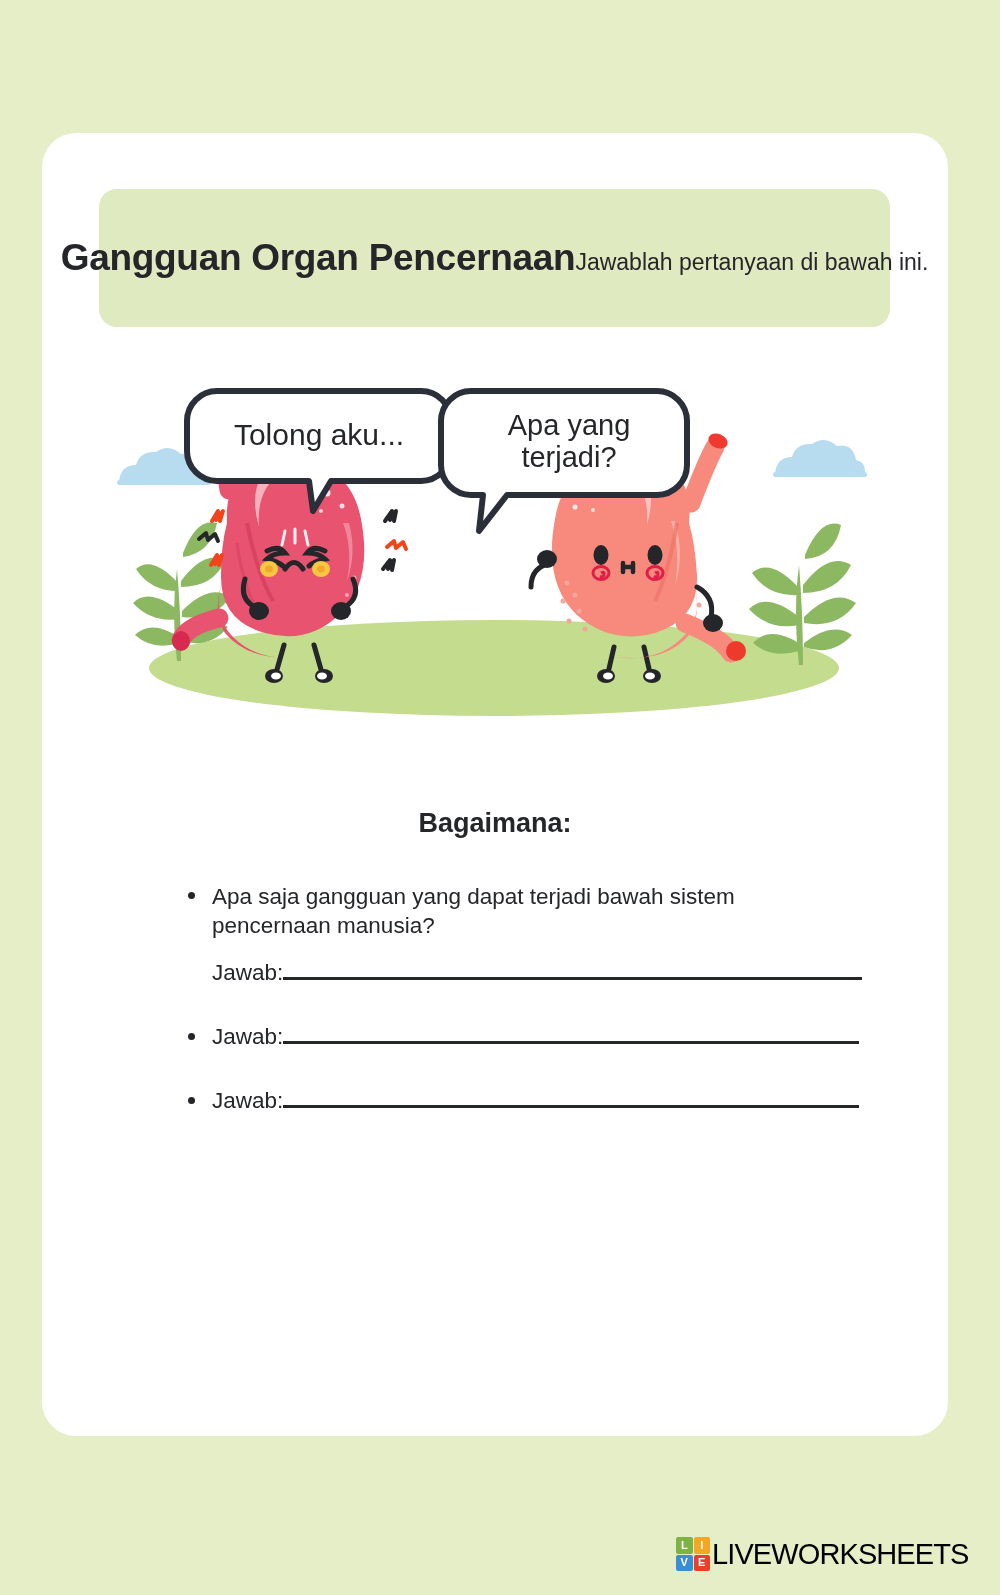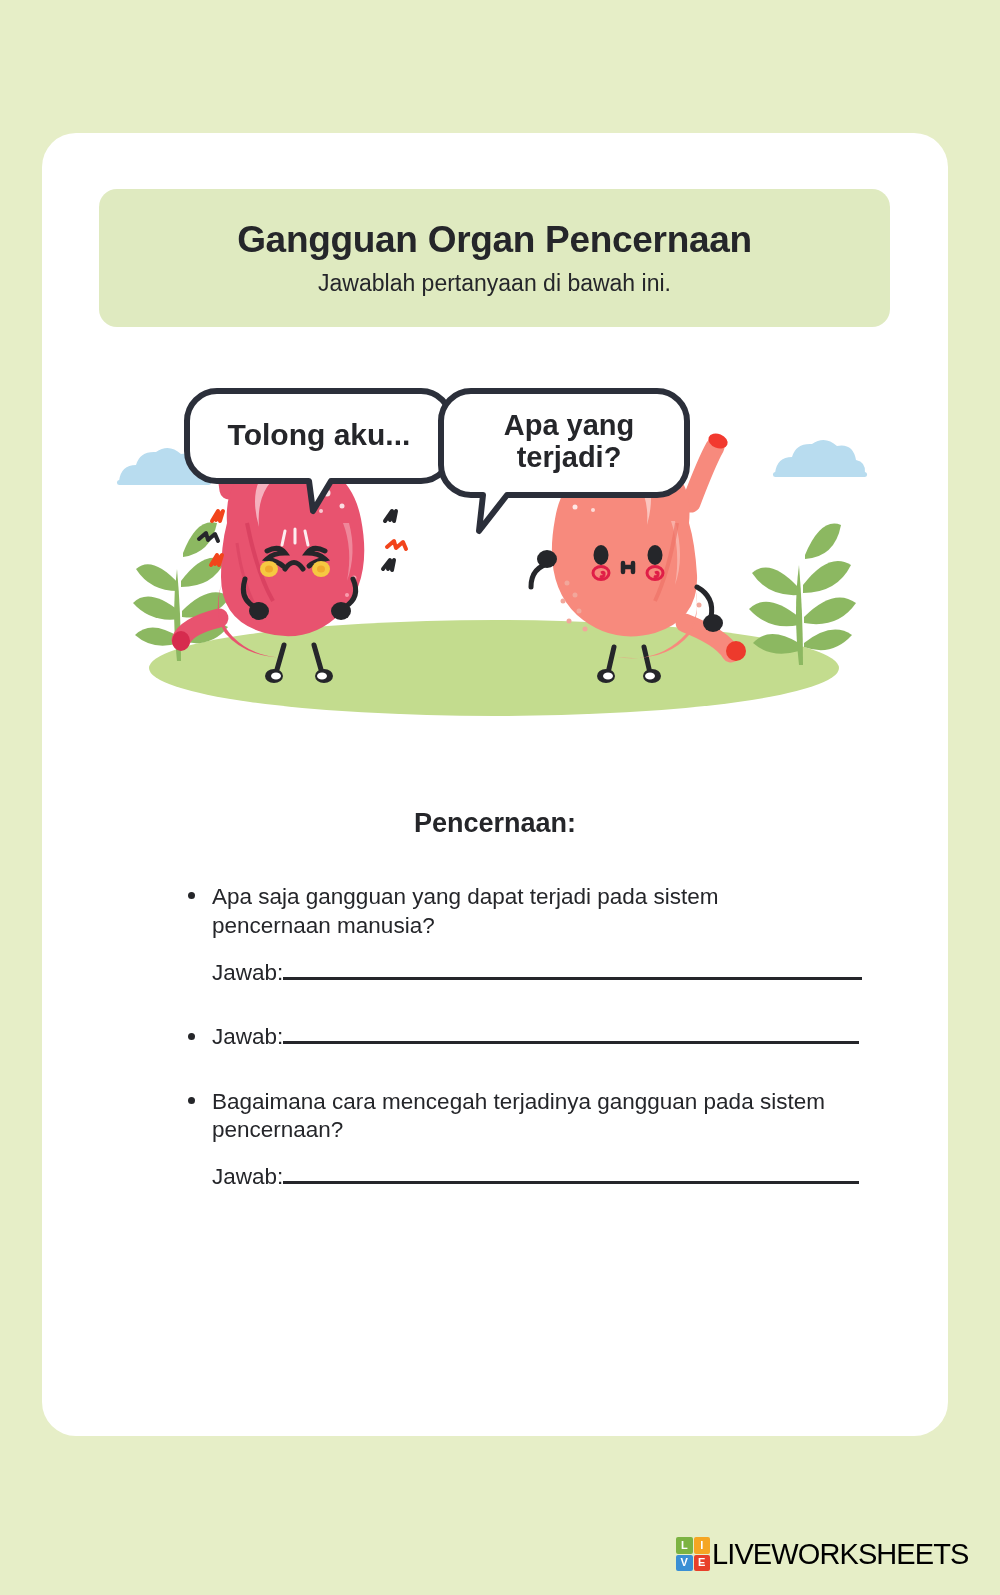--- a/index.html
+++ b/index.html
@@ -31,21 +31,20 @@
   
   .header-banner {
     position: absolute;
     left: 57px;
     top: 56px;
     width: 791px;
     height: 138px;
     background: #dfeac0;
     border-radius: 18px;
     display: flex;
-    flex-direction: column;
     align-items: center;
     justify-content: center;
   }
   .header-title {
     font-size: 37px;
     font-weight: bold;
     color: #25262a;
     letter-spacing: -0.3px;
     white-space: nowrap;
   }
@@ -56,21 +55,20 @@
     white-space: nowrap;
   }
 
   
   .illustration {
     position: absolute;
     left: 57px;
     top: 240px;
     width: 791px;
     height: 350px;
-    font-weight: bold;
   }
   .illustration svg { display: block; width: 100%; height: 100%; }
 
   
   .questions-heading {
     position: absolute;
     left: 0;
     top: 675px;
     width: 906px;
     text-align: center;
@@ -347,44 +345,43 @@
       <g>
         <path d="M372 18 h186 a30 30 0 0 1 30 30 v44 a30 30 0 0 1 -30 30 h-150
                  l-28 36 l4 -36 h-12 a30 30 0 0 1 -30 -30 v-44 a30 30 0 0 1 30 -30 z" fill="#ffffff" stroke="#2b2f3a" stroke-width="6" stroke-linejoin="round"></path>
         <text x="470" y="62" font-family="Liberation Sans, sans-serif" font-size="29" fill="#25262a" text-anchor="middle">Apa yang</text>
         <text x="470" y="94" font-family="Liberation Sans, sans-serif" font-size="29" fill="#25262a" text-anchor="middle">terjadi?</text>
       </g>
 
     </svg>
   </div>
 
-  <div class="questions-heading">Pencernaan:</div>
+  <div class="questions-heading">Bagaimana:</div>
 
   <div class="q-list">
 
     <div class="q-item w1">
       <span class="q-bullet"></span>
-      <div class="q-text">Apa saja gangguan yang dapat terjadi pada sistem pencernaan manusia?</div>
+      <div class="q-text">Apa saja gangguan yang dapat terjadi bawah sistem pencernaan manusia?</div>
       <div class="q-answer">
         <span class="q-answer-label">Jawab:</span>
         <span class="q-answer-line"></span>
       </div>
     </div>
 
     <div class="q-item w2">
       <span class="q-bullet"></span>
       <div class="q-answer">
         <span class="q-answer-label">Jawab:</span>
         <span class="q-answer-line"></span>
       </div>
     </div>
 
     <div class="q-item w3">
       <span class="q-bullet"></span>
-      <div class="q-text">Bagaimana cara mencegah terjadinya gangguan pada sistem pencernaan?</div>
       <div class="q-answer">
         <span class="q-answer-label">Jawab:</span>
         <span class="q-answer-line"></span>
       </div>
     </div>
 
   </div>
 </div>
 
 <div class="footer-logo">

